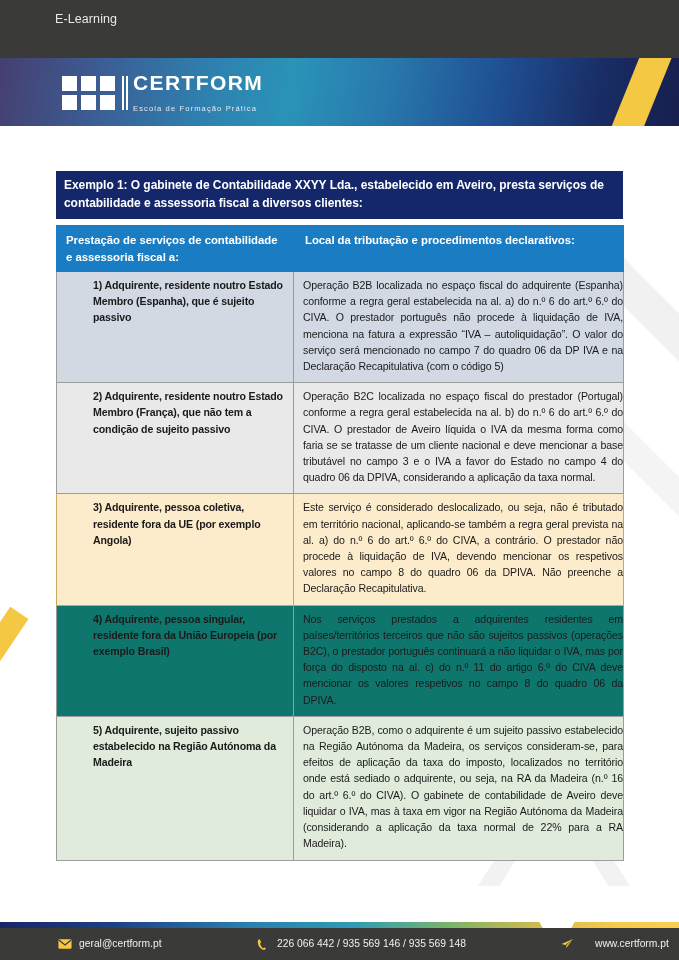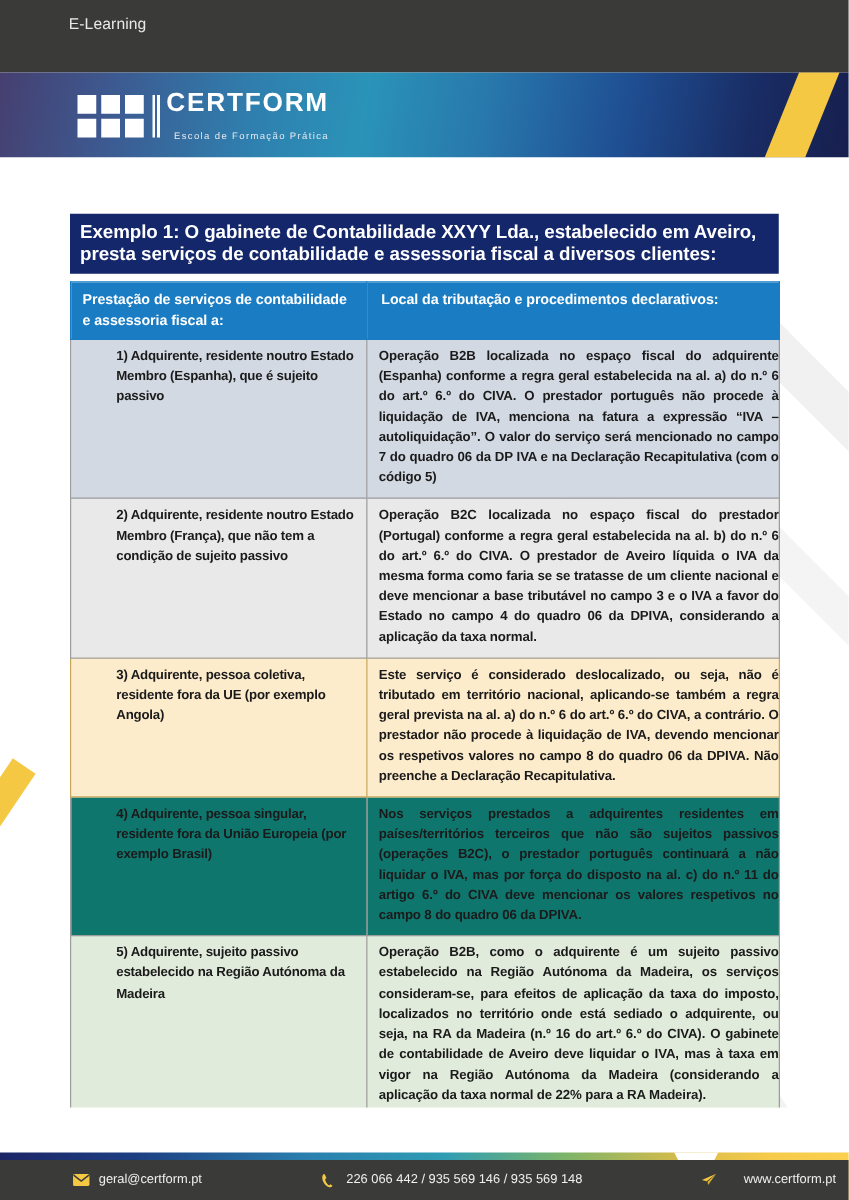--- a/index.html
+++ b/index.html
@@ -64,21 +64,20 @@
     background: #f5c843;
     transform: rotate(22deg);
     transform-origin: center;
   }
   .logo-wrap {
     position: absolute;
     left: 62px; top: 14px;
     display: flex;
     align-items: center;
     gap: 0px;
-    text-align: right;
   }
   .logo-squares {
     display: grid;
     grid-template-columns: repeat(3, 15px);
     grid-template-rows: repeat(2, 15px);
     gap: 4px;
   }
   .logo-squares i { display: block; background: #ffffff; }
   .logo-bars {
     width: 6px; height: 34px;
@@ -152,21 +151,21 @@
   }
 
   
   .example-banner {
     position: absolute;
     left: 56px; top: 45px;
     width: 567px;
     box-sizing: border-box;
     background: #14276b;
     color: #ffffff;
-    font-size: 15px;
+    font-size: 12px;
     font-weight: bold;
     line-height: 17.5px;
     padding: 6px 8px 7px 8px;
     letter-spacing: -0.05px;
   }
 
   
   .tbl {
     position: absolute;
     left: 56px; top: 99px;
@@ -199,21 +198,21 @@
     padding: 5px 8px 8px 8px;
     color: #1a1a1a;
   }
   .tbl td.lbl {
     font-weight: bold;
     letter-spacing: -0.15px;
     padding-left: 36px;
   }
   .tbl td.desc {
     text-align: justify;
-    font-weight: bold;
+    font-weight: normal;
     padding-left: 9px;
     padding-right: 0;
     letter-spacing: -0.1px;
   }
 
   .r-blue   td { background: #d3d9e3; }
   .r-gray   td { background: #e9e9e9; }
   .r-cream  td { background: #fdeccc; border-color: #c8a85a; }
   .r-lav    td { background: #0f766e; border-color: #9c9c9c; }
   .r-green  td { background: #e0ebdb; border-color: #9c9c9c; }

